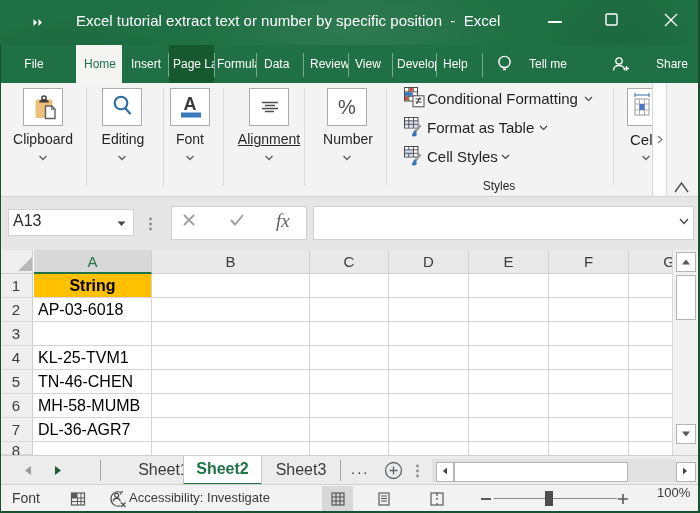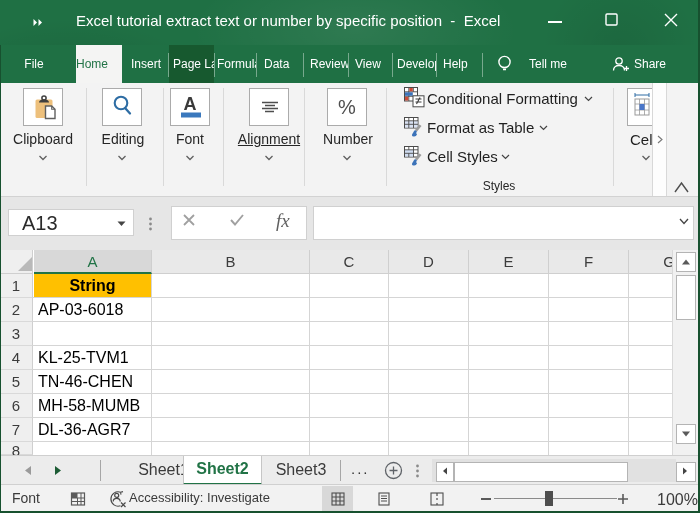--- a/index.html
+++ b/index.html
@@ -75,21 +75,21 @@
     <svg class="abs" style="left:605px;top:13px" width="13" height="13" viewBox="0 0 13 13">
         <rect x="1" y="1" width="11" height="11" fill="none" stroke="#fff" stroke-width="1.4" rx="1"></rect>
       </svg>
     <svg class="abs" style="left:664px;top:13px" width="14" height="14" viewBox="0 0 14 14">
         <path d="M1 1 L13 13 M13 1 L1 13" stroke="#fff" stroke-width="1.4"></path>
       </svg>
   </div>
 
   <div class="abs" id="menubar">
     <div class="mtab" style="left:10px;width:48px;text-align:center;">File</div>
-    <div class="mtab" style="left:76px;width:46px;background:#f4f4f3;color:#217346;">Home</div>
+    <div class="mtab" style="left:76px;width:46px;background:#f4f4f3;color:#217346;padding-left:8px;">Home</div>
     <div class="mtab" style="left:122px;width:46px;padding-left:9px;">Insert</div>
     <div class="mtab" style="left:169px;width:45px;background:#17592f;padding-left:4px;">Page La</div>
     <div class="mtab" style="left:215px;width:41px;padding-left:2px;">Formulas</div>
     <div class="mtab" style="left:257px;width:46px;padding-left:7px;">Data</div>
     <div class="mtab" style="left:304px;width:44px;padding-left:6px;">Review</div>
     <div class="mtab" style="left:349px;width:43px;padding-left:6px;">View</div>
     <div class="mtab" style="left:393px;width:43px;padding-left:4px;">Develop</div>
     <div class="mtab" style="left:437px;width:45px;padding-left:6px;">Help</div>
     <div class="msep" style="left:168px"></div>
     <div class="msep" style="left:214px"></div>
@@ -102,21 +102,21 @@
     <svg class="abs" style="left:497px;top:9px" width="15" height="20" viewBox="0 0 15 20">
       <circle cx="7.5" cy="8" r="5.6" fill="none" stroke="#fff" stroke-width="1.4"></circle>
       <path d="M5.5 13.5 h4 M6 15.5 h3" stroke="#fff" stroke-width="1.3" fill="none"></path>
     </svg>
     <div class="mtab" style="left:529px;">Tell me</div>
     <svg class="abs" style="left:612px;top:11px" width="18" height="17" viewBox="0 0 18 17">
       <circle cx="7" cy="5" r="3.2" fill="none" stroke="#fff" stroke-width="1.3"></circle>
       <path d="M1.5 14.5 c0-3.2 2.5-5 5.5-5 s5.5 1.8 5.5 5" fill="none" stroke="#fff" stroke-width="1.3"></path>
       <path d="M12 12.5 h5 M14.5 10 v5" stroke="#fff" stroke-width="1.3"></path>
     </svg>
-    <div class="mtab" style="left:634px;">Share</div>
+    <div class="mtab" style="left:656px;">Share</div>
   </div>
 
   <div class="abs" id="ribbon">
     <div class="gsep" style="left:86px"></div>
     <div class="gsep" style="left:163px"></div>
     <div class="gsep" style="left:223px"></div>
     <div class="gsep" style="left:304px"></div>
     <div class="gsep" style="left:386px"></div>
     <div class="gsep" style="left:613px"></div>
 
@@ -237,21 +237,21 @@
         <path d="M1 1 L5 4.5 L1 8" fill="none" stroke="#777" stroke-width="1.1"></path>
       </svg>
 
     <svg class="abs" style="left:674px;top:97px" width="15" height="14" viewBox="0 0 15 14">
         <path d="M1 12 L7.5 3 L14 12" fill="none" stroke="#4e4e4e" stroke-width="1.4"></path>
       </svg>
   </div>
 
   <div class="abs" id="fbar">
     <div class="wbox" style="left:8px;top:12px;width:126px;height:27px;"></div>
-    <div class="abs" style="left:22px;top:15px;font-size:20px;color:#2b2b2b;">A13</div>
+    <div class="abs" style="left:13px;top:15px;font-size:16px;color:#2b2b2b;">A13</div>
     <svg class="abs" style="left:117px;top:24px" width="9" height="6" viewBox="0 0 9 6">
         <path d="M0.5 0.5 L4.5 5 L8.5 0.5 z" fill="#444"></path>
       </svg>
     <svg class="abs" style="left:148px;top:20px" width="5" height="14" viewBox="0 0 5 14">
       <circle cx="2.5" cy="2" r="1.4" fill="#8a8a8a"></circle>
         <circle cx="2.5" cy="7" r="1.4" fill="#8a8a8a"></circle>
         <circle cx="2.5" cy="12" r="1.4" fill="#8a8a8a"></circle>
     </svg>
     <div class="wbox" style="left:171px;top:9px;width:136px;height:34px;"></div>
     <svg class="abs" style="left:182px;top:16px" width="14" height="14" viewBox="0 0 14 14">
@@ -392,19 +392,19 @@
     </svg>
     <div class="abs" style="left:480px;top:489px;position:absolute;"></div>
     <svg class="abs" style="left:481px;top:13px" width="10" height="3" viewBox="0 0 10 3">
         <rect width="10" height="2" fill="#5a5a5a"></rect>
       </svg>
     <div class="abs" style="left:494px;top:13px;width:123px;height:1px;background:#8a8a8a;"></div>
     <div class="abs" style="left:545px;top:6px;width:8px;height:15px;background:#4e4e4e;"></div>
     <svg class="abs" style="left:618px;top:9px" width="10" height="10" viewBox="0 0 10 10">
         <path d="M5 0 v10 M0 5 h10" stroke="#5a5a5a" stroke-width="1.6"></path>
       </svg>
-    <div class="abs" style="left:657px;top:6px;font-size:16px;">100%</div>
+    <div class="abs" style="left:657px;top:0;font-size:13px;">100%</div>
   </div>
 
   <div class="abs" id="rightedge"></div>
   <div class="abs" id="bottomedge"></div>
   <div class="abs" id="leftedge"></div>
 </div>
 
 </body></html>

